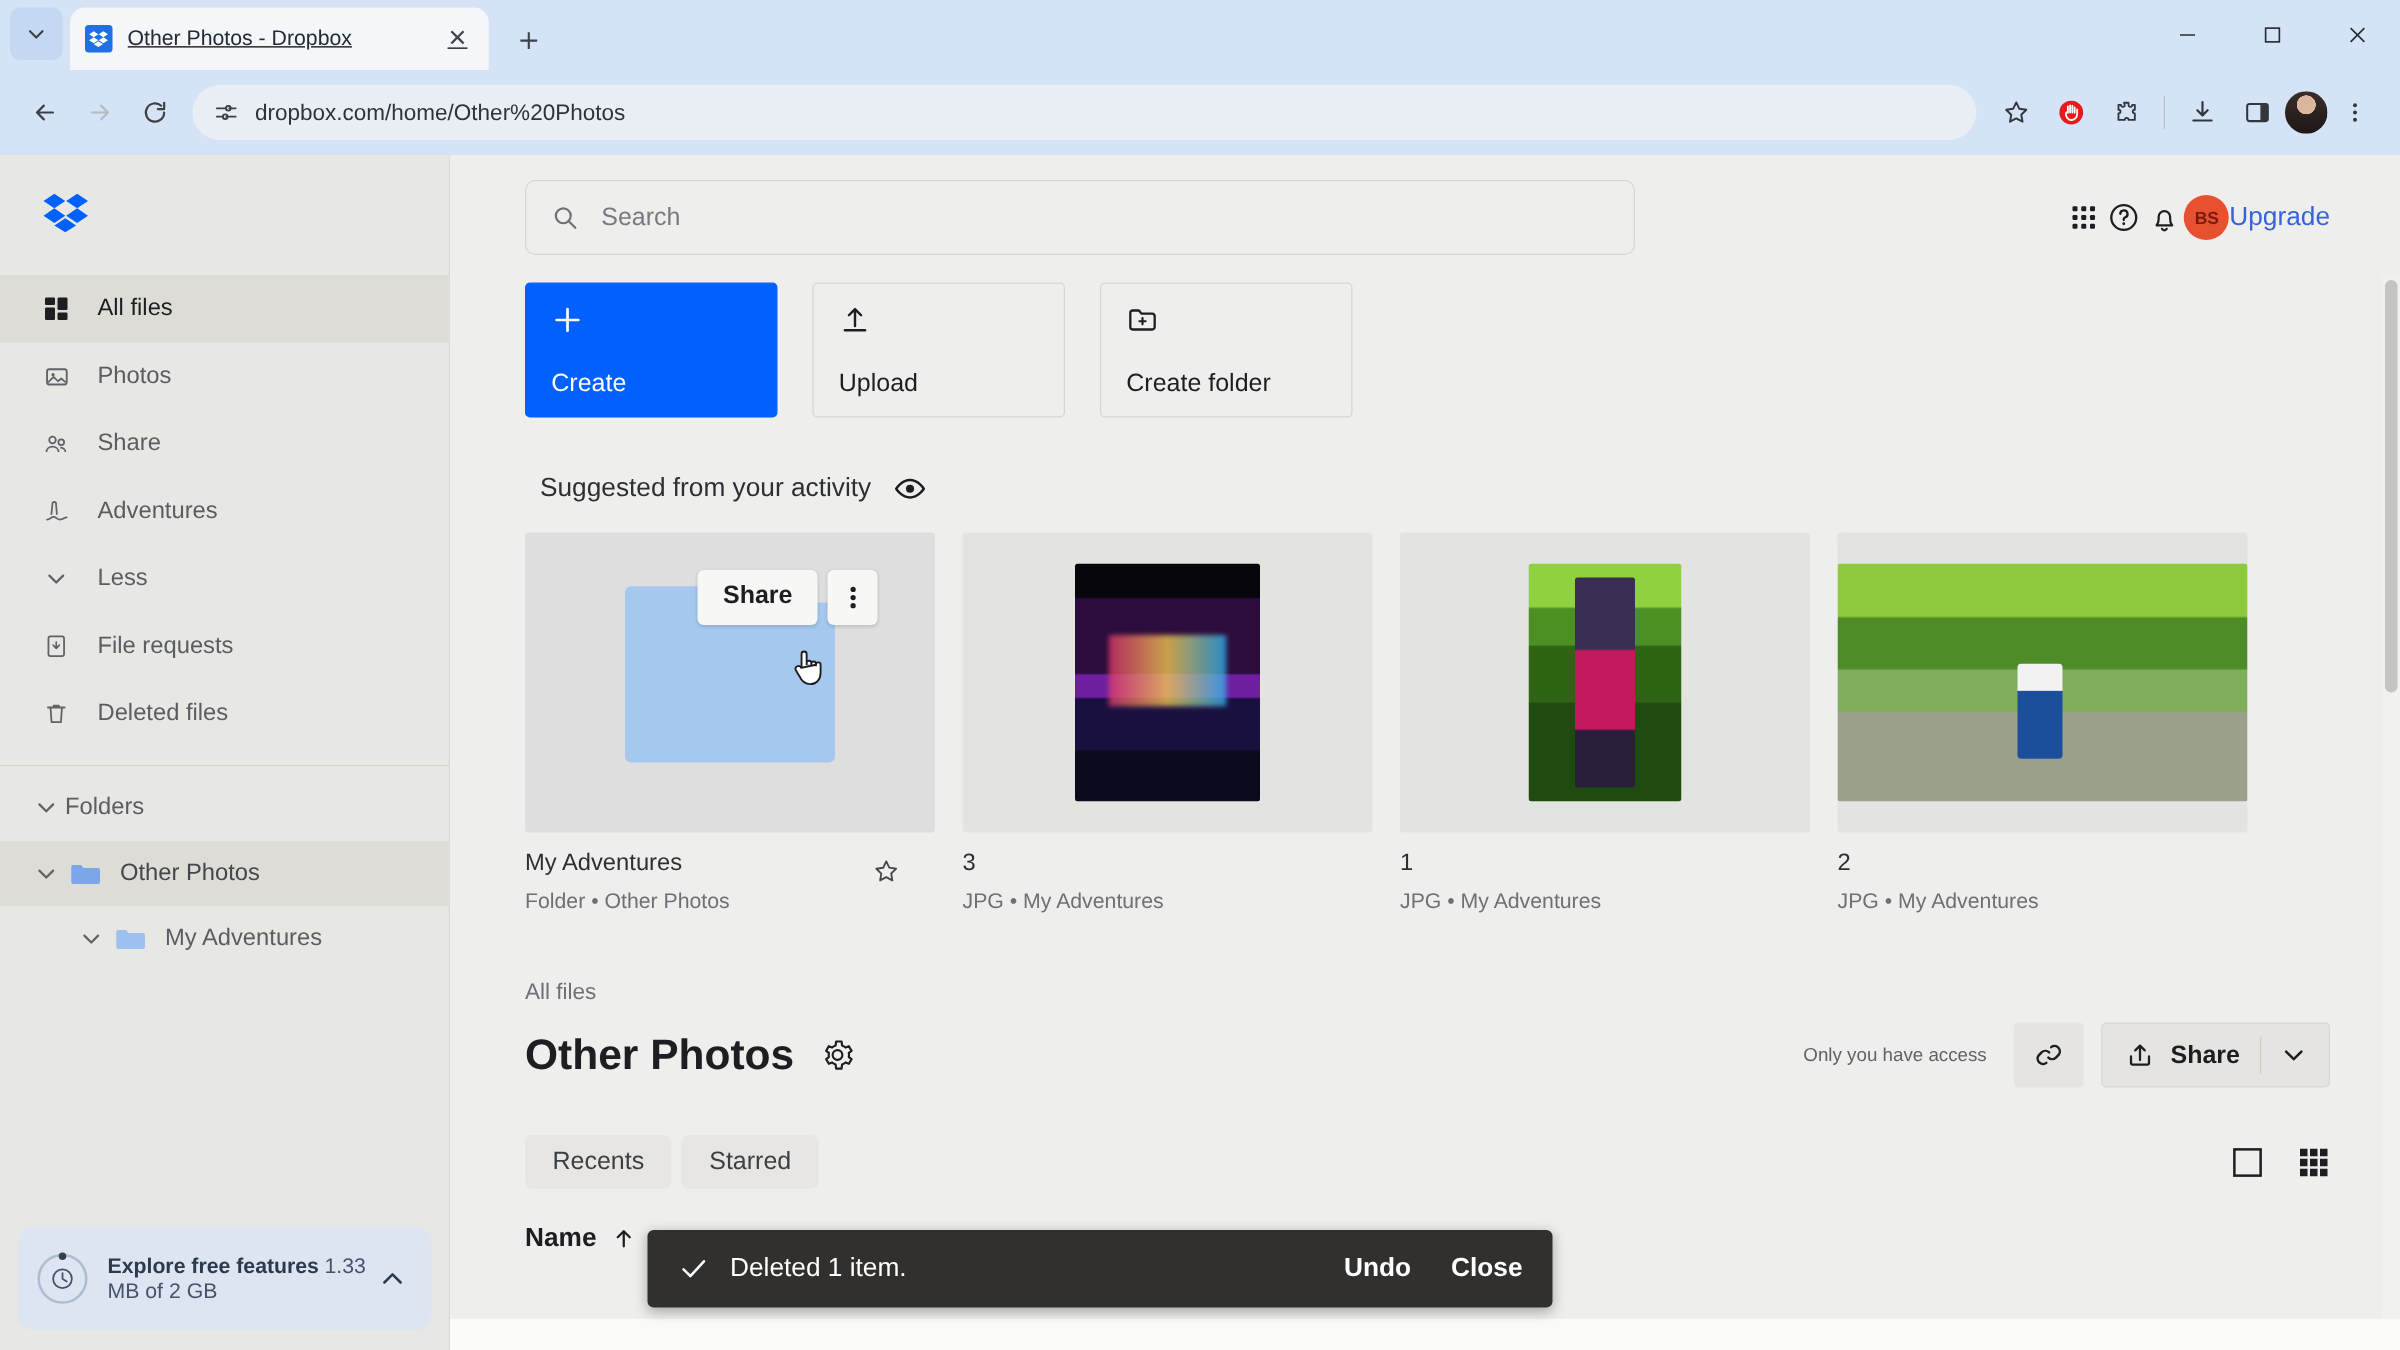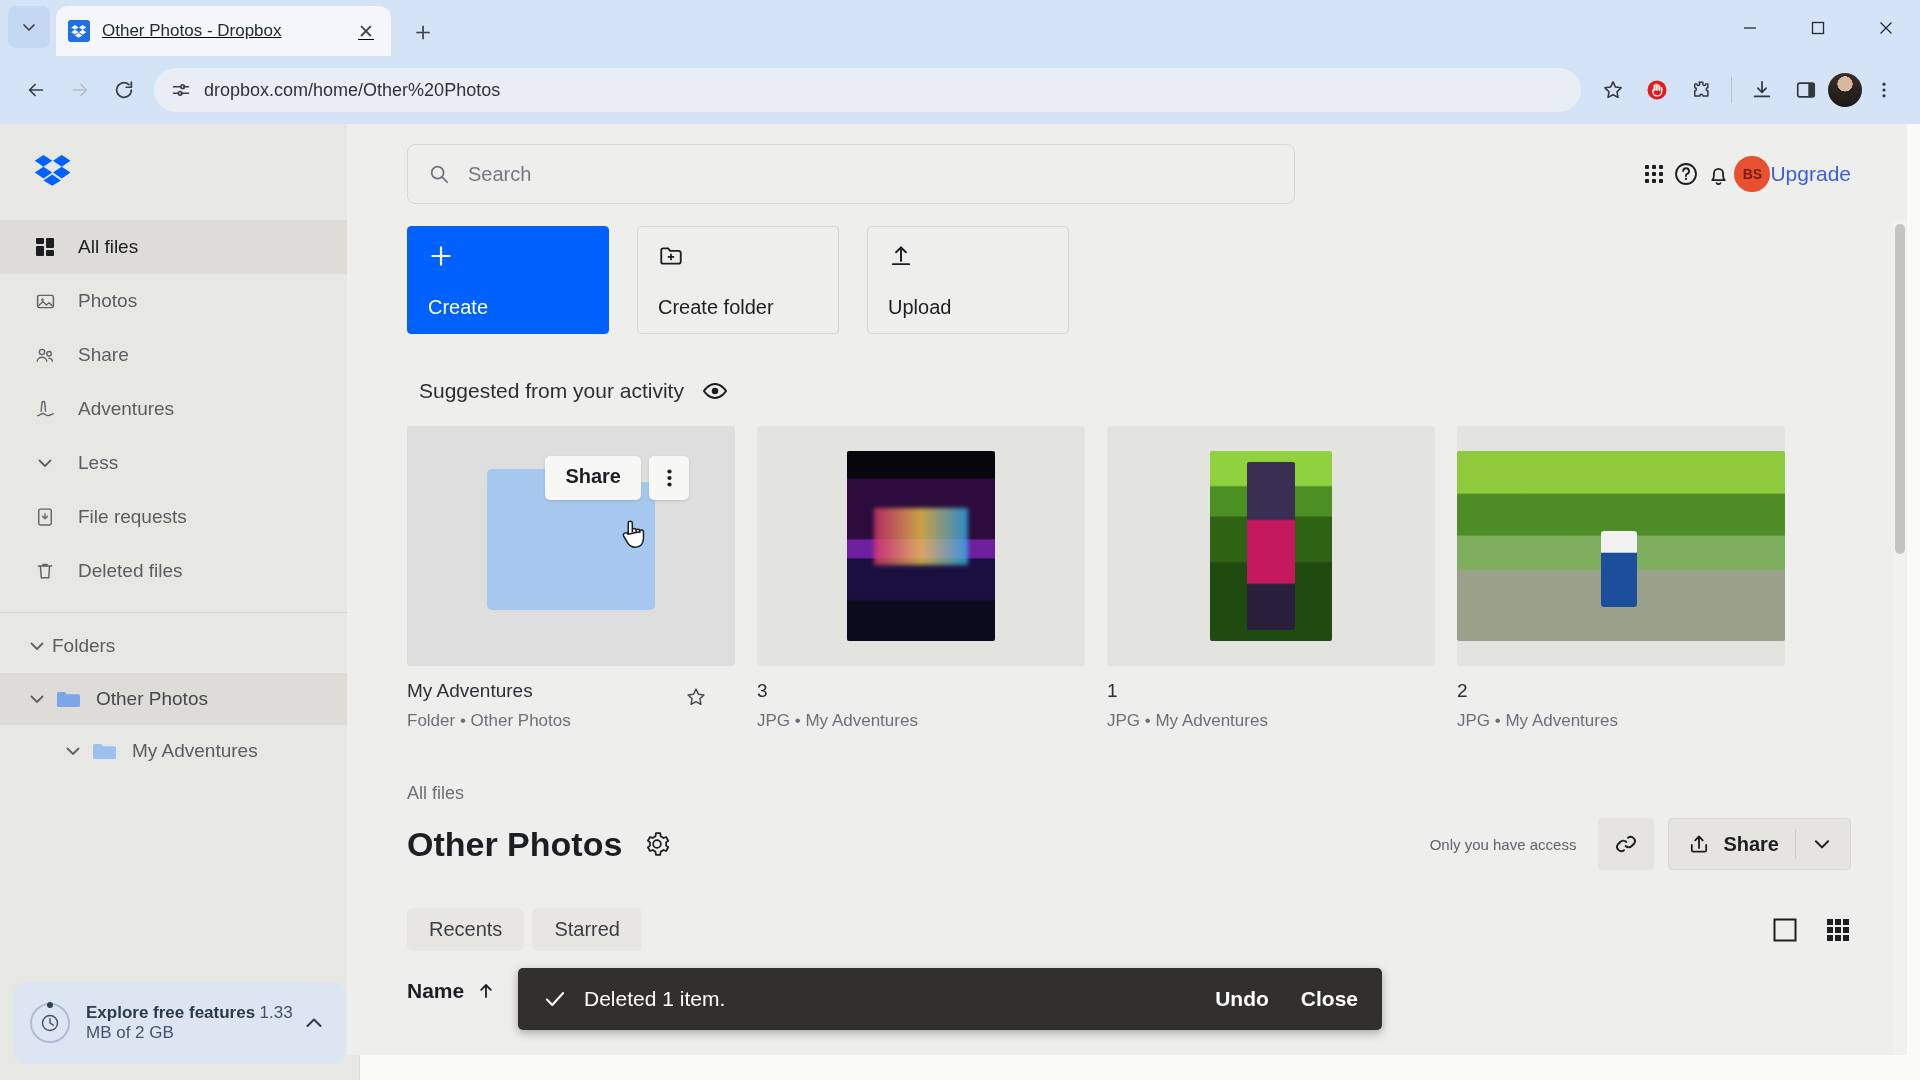--- a/index.html
+++ b/index.html
@@ -146,21 +146,21 @@
   .upsell-dot { position: absolute; top: -3px; left: 15px; width: 6px; height: 6px;
     border-radius: 50%; background: #33414f; }
   .upsell-txt { flex: 1; min-width: 0; }
   .upsell-t1 { font-size: 17px; color: #2b3a4d; font-weight: bold; margin-bottom: 3px; }
   .upsell-t2 { font-size: 17px; color: #44536a; }
   .upsell-chev { width: 30px; flex: none; color: #2b3a4d; display: flex;
     align-items: center; justify-content: center; }
 
   
   .main {
-    position: absolute; left: 347px; top: 0; width: 1560px; height: 931px;
+    position: absolute; left: 360px; top: 0; width: 1560px; height: 931px;
     background: #eeeeec; overflow: hidden;
   }
   .topbar { height: 100px; display: flex; align-items: center; padding: 0 56px 0 60px; }
   .search-box {
     width: 888px; height: 60px; background: #eeeeec;
     border: 1px solid #d6d6d2; border-radius: 8px;
     display: flex; align-items: center; padding: 0 20px; cursor: text;
   }
   .search-box .s-icon { width: 26px; flex: none; margin-right: 14px; color: #6d7076;
     display: flex; align-items: center; }
@@ -285,21 +285,21 @@
     background: #f1f1ef; }
   .vthumb { position: absolute; right: 2px; top: 100px; width: 10px; height: 330px;
     background: #c4c4c0; border-radius: 5px; cursor: pointer; }
   .scroll-up, .scroll-down { position: absolute; right: 0; width: 14px; height: 16px;
     display: flex; align-items: center; justify-content: center; color: #868682;
     font-size: 9px; cursor: pointer; }
   .scroll-up { top: 96px; } .scroll-down { top: 940px; }
 
   
   .toast {
-    position: absolute; left: 518px; bottom: 50px; width: 864px; height: 62px;
+    position: absolute; left: 518px; bottom: 34px; width: 724px; height: 62px;
     background: #32302f; border-radius: 5px; display: flex; align-items: center;
     padding: 0 24px; box-shadow: 0 3px 10px rgba(0,0,0,.3); justify-content: flex-end;
   }
   .toast-check { color: #fff; margin-right: 16px; display: flex; align-items: center; }
   .toast-msg { font-size: 21px; color: #ffffff; flex: 1; }
   .toast-act { font-size: 21px; font-weight: bold; color: #ffffff; cursor: pointer;
     margin-left: 32px; }
 </style>
 </head>
 <body>
@@ -612,34 +612,34 @@
             <svg width="26" height="26" viewBox="0 0 24 24">
                 <path d="M12 4v16M4 12h16" stroke="currentColor" stroke-width="2" stroke-linecap="round"></path>
               </svg>
           </span>
           <span class="act-lbl">Create</span>
         </div>
 
         <div class="act-btn">
           <span class="act-ic">
             <svg width="26" height="26" viewBox="0 0 24 24">
+                <path d="M12 16.5V4M7.5 8.5L12 4l4.5 4.5M4.5 19.5h15" fill="none" stroke="currentColor" stroke-width="1.8" stroke-linecap="round" stroke-linejoin="round"></path>
+              </svg>
+          </span>
+          <span class="act-lbl">Upload</span>
+        </div>
+
+        <div class="act-btn">
+          <span class="act-ic">
+            <svg width="26" height="26" viewBox="0 0 24 24">
                 <path d="M3 6.8A1.8 1.8 0 0 1 4.8 5h4.6l1.8 2.3h8A1.8 1.8 0 0 1 21 9.1v8.1A1.8 1.8 0 0 1 19.2 19H4.8A1.8 1.8 0 0 1 3 17.2z" fill="none" stroke="currentColor" stroke-width="1.7" stroke-linejoin="round"></path>
                 <path d="M12 10.6v4.6M9.7 12.9h4.6" stroke="currentColor" stroke-width="1.6" stroke-linecap="round"></path>
               </svg>
           </span>
           <span class="act-lbl">Create folder</span>
-        </div>
-
-        <div class="act-btn">
-          <span class="act-ic">
-            <svg width="26" height="26" viewBox="0 0 24 24">
-                <path d="M12 16.5V4M7.5 8.5L12 4l4.5 4.5M4.5 19.5h15" fill="none" stroke="currentColor" stroke-width="1.8" stroke-linecap="round" stroke-linejoin="round"></path>
-              </svg>
-          </span>
-          <span class="act-lbl">Upload</span>
         </div>
       </div>
 
       <div class="sug-head">
         <span class="sug-title">Suggested from your activity</span>
         <span class="sug-eye">
           <svg width="26" height="26" viewBox="0 0 24 24">
               <path d="M1.8 12S5.8 5.6 12 5.6 22.2 12 22.2 12 18.2 18.4 12 18.4 1.8 12 1.8 12z" fill="none" stroke="currentColor" stroke-width="1.8" stroke-linejoin="round"></path>
               <circle cx="12" cy="12" r="3" fill="currentColor"></circle>
             </svg>

